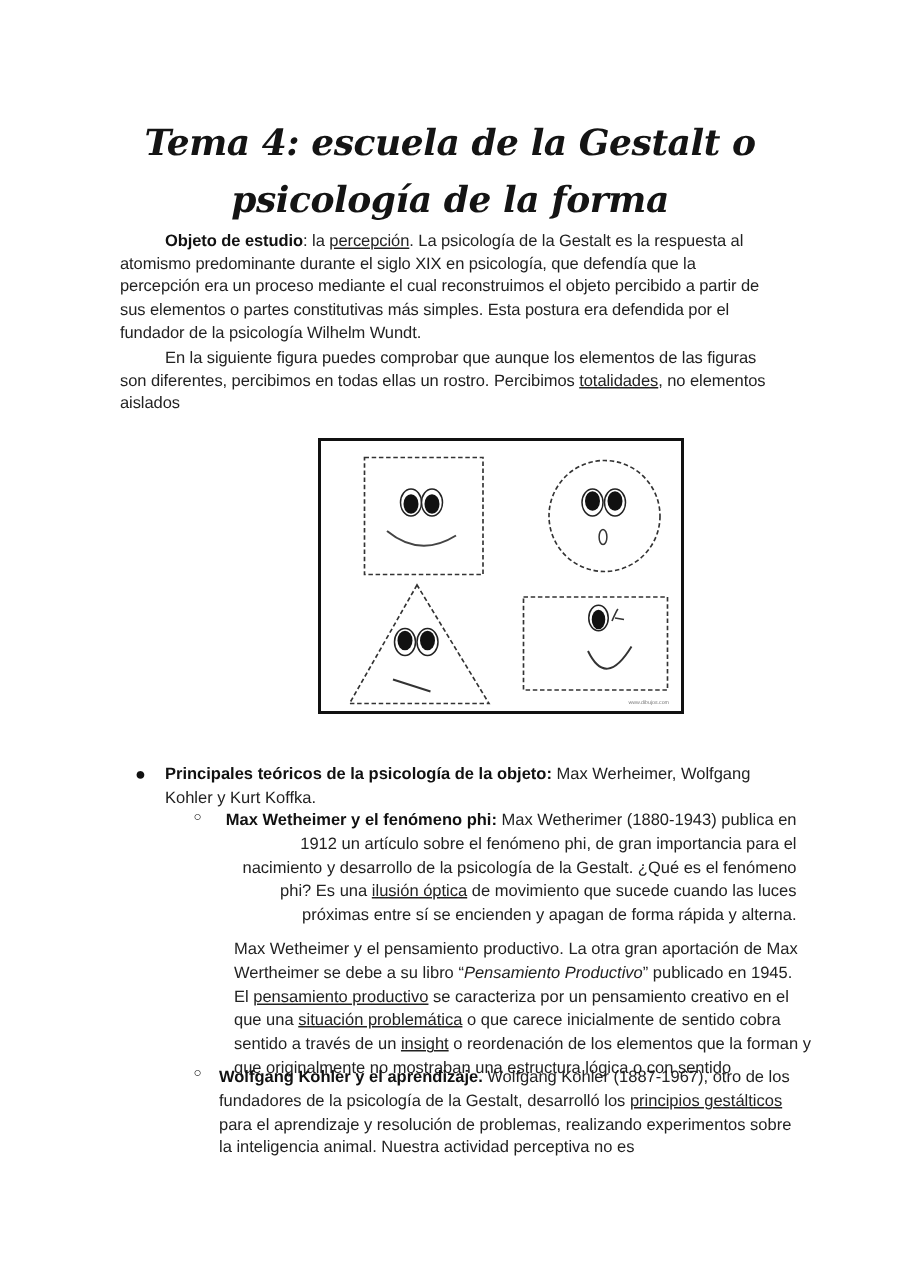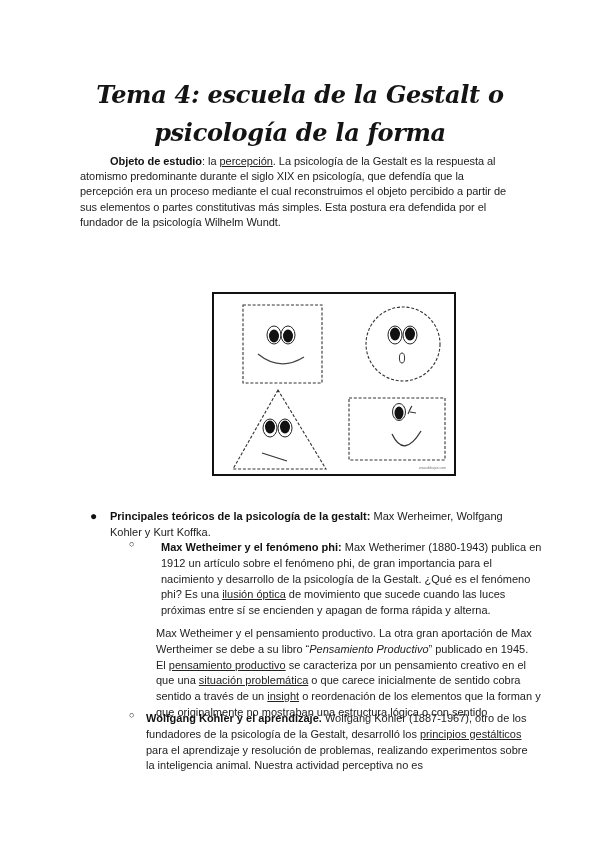--- a/index.html
+++ b/index.html
@@ -26,36 +26,39 @@
   .figure svg { position: absolute; left: 0; top: 0; }
   .fig-credit {
     position: absolute; right: 8px; bottom: 4px; font-family: "Liberation Sans", sans-serif;
     font-size: 3.5px; color: #777;
   }
   .list-text { font-family: "Liberation Sans", sans-serif; font-size: 11px; line-height: 15.8px; color: #222; position: absolute; }
   .bullet { position: absolute; font-family: "Liberation Sans", sans-serif; color: #111; }
   .b1 { left: 90px; top: 509px; font-size: 12px; }
   .l1 { left: 110px; top: 509px; width: 420px; }
   .b2 { left: 129px; top: 539px; font-size: 9px; }
-  .l2 { left: 161px; top: 540px; width: 385px; }
+  .l2 { left: 146px; top: 540px; width: 385px; text-align: right; }
   .l3 { left: 156px; top: 626px; width: 385px; }
   .b3 { left: 129px; top: 710px; font-size: 9px; }
   .l4 { left: 146px; top: 711px; width: 385px; }
 </style>
 </head>
 <body>
 
 <div class="page">
 
   <div class="title">Tema 4: escuela de la Gestalt o psicología de la forma</div>
 
   <div class="para p1">
     <span class="bold">Objeto de estudio</span><span>: la </span><span class="u">percepción</span><span>. La psicología de la Gestalt es la respuesta al atomismo predominante durante el siglo XIX en psicología, que defendía que la percepción era un proceso mediante el cual reconstruimos el objeto percibido a partir de sus elementos o partes constitutivas más simples. Esta postura era defendida por el fundador de la psicología Wilhelm Wundt.</span>
   </div>
 
+  <div class="para p2">
+    <span>En la siguiente figura puedes comprobar que aunque los elementos de las figuras son diferentes, percibimos en todas ellas un rostro. Percibimos </span><span class="u">totalidades</span><span>, no elementos aislados</span>
+  </div>
 
   <div class="figure">
     <svg width="240" height="180" viewBox="0 0 240 180">
       <g fill="none" stroke="#333" stroke-width="1.1" stroke-dasharray="3 1.8">
         <rect x="29" y="11" width="79" height="78"></rect>
         <circle cx="189" cy="50" r="37"></circle>
         <polygon points="64,96 19,175 112,175"></polygon>
         <rect x="135" y="104" width="96" height="62"></rect>
       </g>
 
@@ -88,21 +91,21 @@
         <ellipse cx="185" cy="119" rx="4.5" ry="6.5" fill="#111"></ellipse>
         <path d="M194 120 Q197 113 198 112 M196 118 L202 119" fill="none" stroke="#333" stroke-width="1.1"></path>
         <path d="M178 140 Q190 165 207 137" fill="none" stroke="#333" stroke-width="1.3"></path>
       </g>
     </svg>
     <div class="fig-credit">www.dibujos.com</div>
   </div>
 
   <span class="bullet b1">●</span>
   <div class="list-text l1">
-    <span class="bold">Principales teóricos de la psicología de la gestalt:</span><span> Max Werheimer, Wolfgang Kohler y Kurt Koffka.</span>
+    <span class="bold">Principales teóricos de la psicología de la objeto:</span><span> Max Werheimer, Wolfgang Kohler y Kurt Koffka.</span>
   </div>
 
   <span class="bullet b2">○</span>
   <div class="list-text l2">
     <span class="bold">Max Wetheimer y el fenómeno phi:</span><span> Max Wetherimer (1880-1943) publica en 1912 un artículo sobre el fenómeno phi, de gran importancia para el nacimiento y desarrollo de la psicología de la Gestalt. ¿Qué es el fenómeno phi? Es una </span><span class="u">ilusión óptica</span><span> de movimiento que sucede cuando las luces próximas entre sí se encienden y apagan de forma rápida y alterna.</span>
   </div>
 
   <div class="list-text l3">
     <span>Max Wetheimer y el pensamiento productivo. La otra gran aportación de Max Wertheimer se debe a su libro “</span><span class="it">Pensamiento Productivo</span><span>” publicado en 1945. El </span><span class="u">pensamiento productivo</span><span> se caracteriza por un pensamiento creativo en el que una </span><span class="u">situación problemática</span><span> o que carece inicialmente de sentido cobra sentido a través de un </span><span class="u">insight</span><span> o reordenación de los elementos que la forman y que originalmente no mostraban una estructura lógica o con sentido</span>
   </div>

